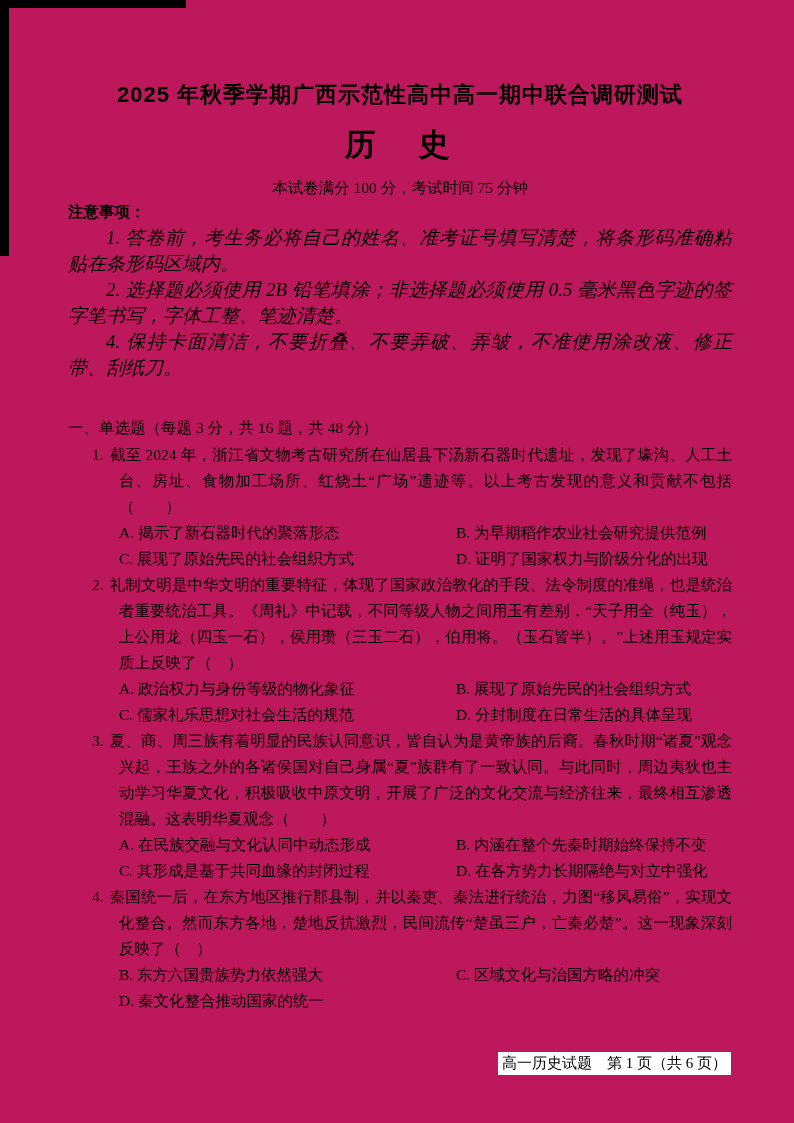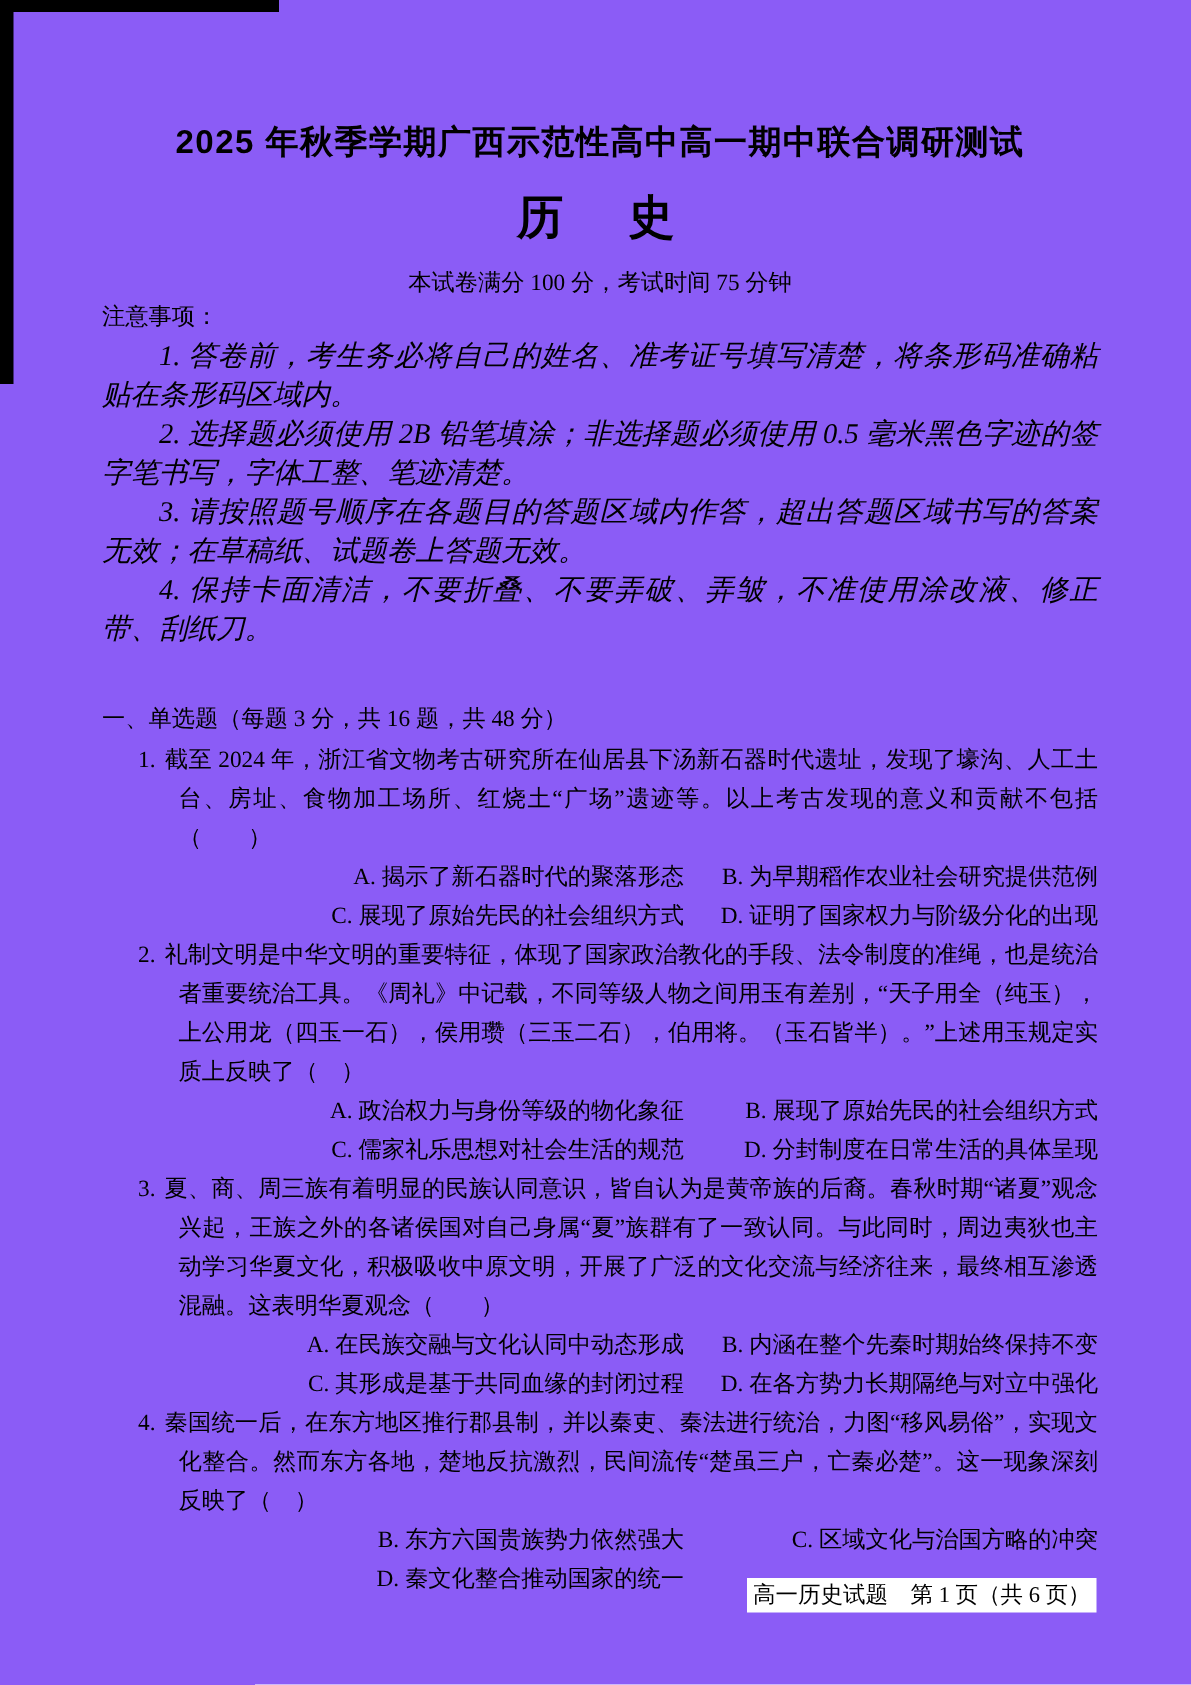--- a/index.html
+++ b/index.html
@@ -5,21 +5,21 @@
   html, body {
     margin: 0;
     padding: 0;
     background: #ffffff;
   }
   .page {
     position: relative;
     width: 794px;
     height: 1123px;
     margin: 0 auto;
-    background: #8b5cf6;
+    background: #be185d;
     overflow: hidden;
     font-family: "Liberation Serif", serif;
     color: #000000;
   }
   
   .mark-top {
     position: absolute;
     top: 0; left: 0;
     width: 186px; height: 8px;
     background: #000000;
@@ -48,21 +48,21 @@
     font-weight: bold;
     letter-spacing: 6px;
   }
   .exam-info {
     margin: 12px 0 0 0;
     text-align: center;
     font-size: 15.5px;
   }
   .notice-title {
     font-size: 15.5px;
-    font-weight: normal;
+    font-weight: bold;
     line-height: 26px;
   }
   .notice-item {
     margin: 0;
     font-size: 19px;
     line-height: 26px;
     text-indent: 2em;
     text-align: justify;
     font-style: italic;
   }
@@ -88,21 +88,20 @@
   }
   .options {
     padding-left: 27px;
     display: grid;
     grid-template-columns: 337px 1fr;
   }
   .option {
     font-size: 15.5px;
     line-height: 26px;
     white-space: nowrap;
-    text-align: right;
   }
   .page-footer {
     position: absolute;
     left: 498px;
     bottom: 48px;
     font-size: 15px;
     background: #ffffff;
     padding: 2px 4px;
     white-space: nowrap;
   }
@@ -117,21 +116,20 @@
 
   <div class="content">
 
     <h1 class="exam-title">2025 年秋季学期广西示范性高中高一期中联合调研测试</h1>
     <div class="subject-title">历　史</div>
     <div class="exam-info">本试卷满分 100 分，考试时间 75 分钟</div>
 
     <div class="notice-title">注意事项：</div>
     <p class="notice-item">1. 答卷前，考生务必将自己的姓名、准考证号填写清楚，将条形码准确粘贴在条形码区域内。</p>
     <p class="notice-item">2. 选择题必须使用 2B 铅笔填涂；非选择题必须使用 0.5 毫米黑色字迹的签字笔书写，字体工整、笔迹清楚。</p>
-    <p class="notice-item">3. 请按照题号顺序在各题目的答题区域内作答，超出答题区域书写的答案无效；在草稿纸、试题卷上答题无效。</p>
     <p class="notice-item">4. 保持卡面清洁，不要折叠、不要弄破、弄皱，不准使用涂改液、修正带、刮纸刀。</p>
 
     <div class="section-title">一、单选题（每题 3 分，共 16 题，共 48 分）</div>
 
     <div class="question">
       <p class="question-stem"><span class="question-number">1.</span><span>截至 2024 年，浙江省文物考古研究所在仙居县下汤新石器时代遗址，发现了壕沟、人工土台、房址、食物加工场所、红烧土“广场”遗迹等。以上考古发现的意义和贡献不包括（　　）</span></p>
       <div class="options">
         <span class="option">A. 揭示了新石器时代的聚落形态</span>
         <span class="option">B. 为早期稻作农业社会研究提供范例</span>
         <span class="option">C. 展现了原始先民的社会组织方式</span>

